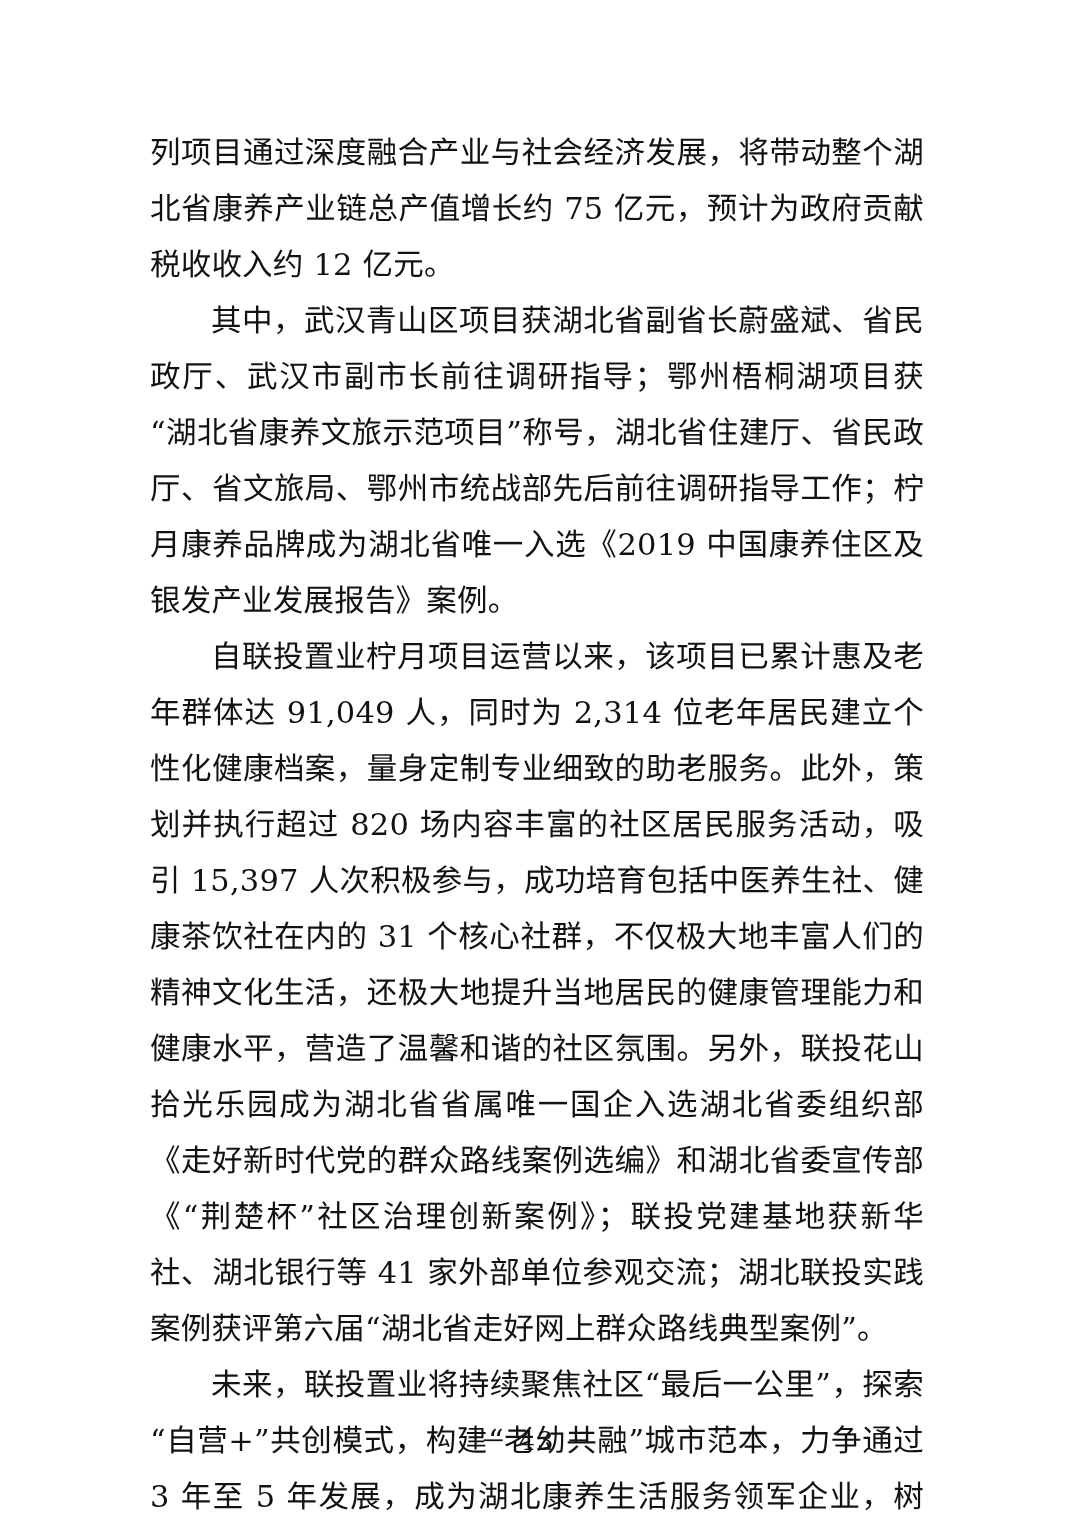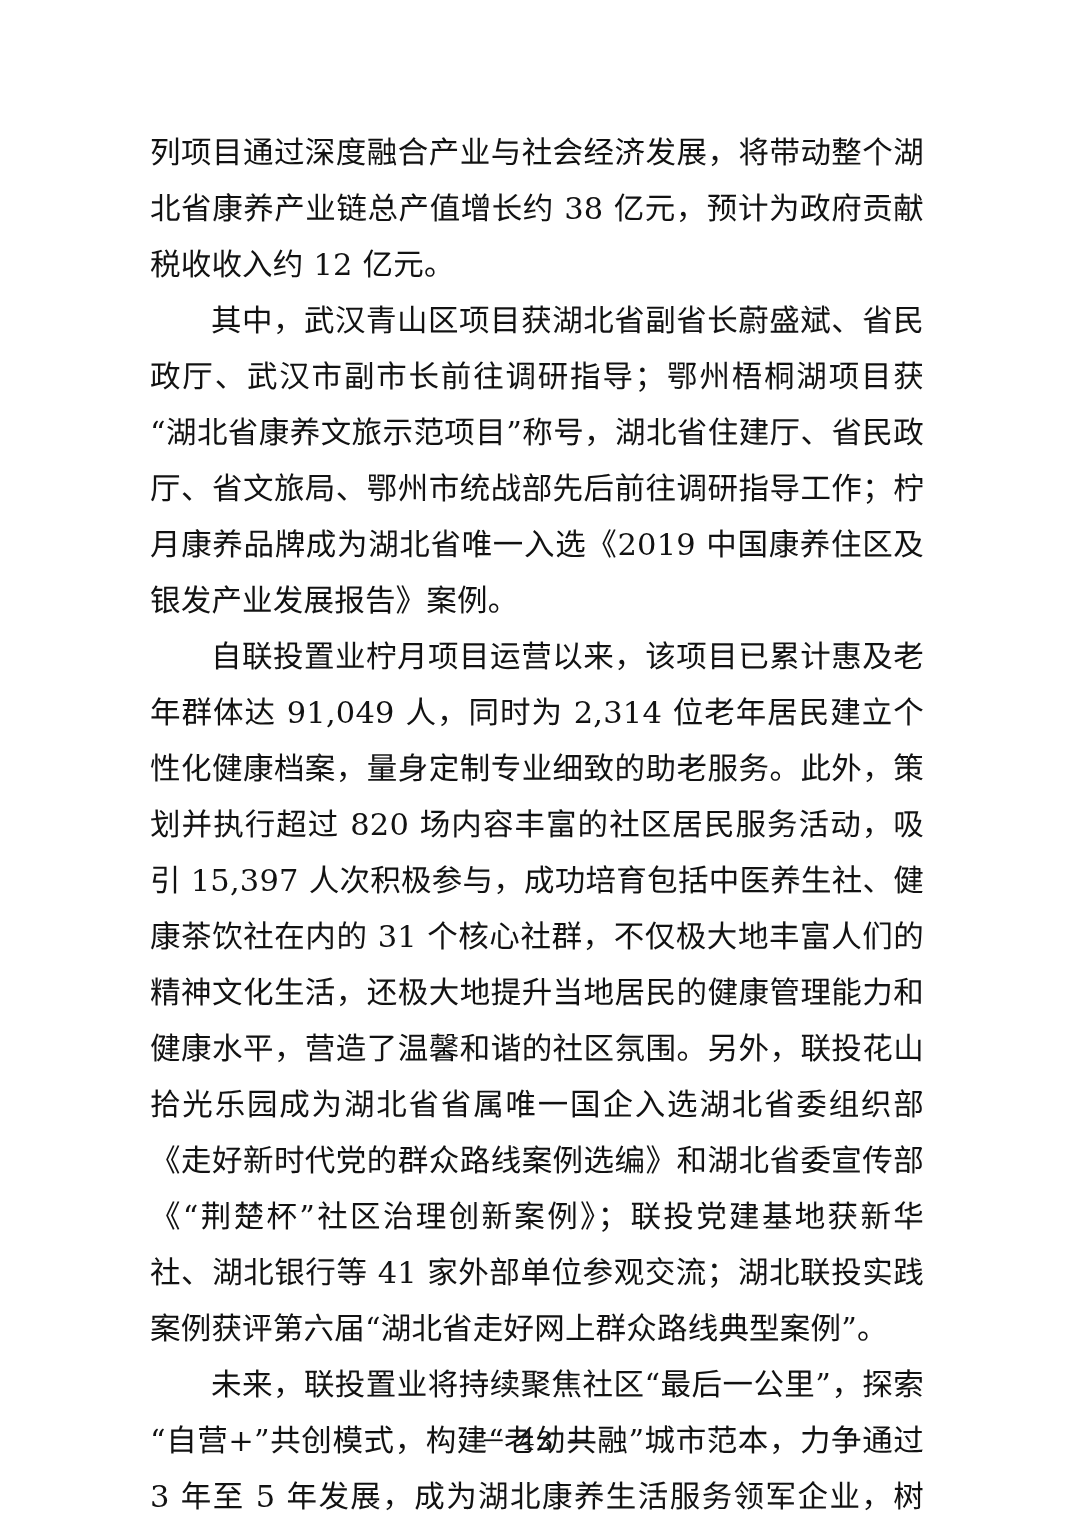--- a/index.html
+++ b/index.html
@@ -48,20 +48,20 @@
     font-family: "DejaVu Serif", "Liberation Serif", serif;
     color: #141414;
     letter-spacing: 2px;
   }
 </style>
 </head>
 <body>
 
 <div class="page">
   <div class="body-text">
-    <p class="para no-indent">列项目通过深度融合产业与社会经济发展，将带动整个湖北省康养产业链总产值增长约 38 亿元，预计为政府贡献税收收入约 12 亿元。</p>
+    <p class="para no-indent">列项目通过深度融合产业与社会经济发展，将带动整个湖北省康养产业链总产值增长约 75 亿元，预计为政府贡献税收收入约 12 亿元。</p>
     <p class="para">其中，武汉青山区项目获湖北省副省长蔚盛斌、省民政厅、武汉市副市长前往调研指导；鄂州梧桐湖项目获“湖北省康养文旅示范项目”称号，湖北省住建厅、省民政厅、省文旅局、鄂州市统战部先后前往调研指导工作；柠月康养品牌成为湖北省唯一入选《2019 中国康养住区及银发产业发展报告》案例。</p>
     <p class="para">自联投置业柠月项目运营以来，该项目已累计惠及老年群体达 91,049 人，同时为 2,314 位老年居民建立个性化健康档案，量身定制专业细致的助老服务。此外，策划并执行超过 820 场内容丰富的社区居民服务活动，吸引 15,397 人次积极参与，成功培育包括中医养生社、健康茶饮社在内的 31 个核心社群，不仅极大地丰富人们的精神文化生活，还极大地提升当地居民的健康管理能力和健康水平，营造了温馨和谐的社区氛围。另外，联投花山拾光乐园成为湖北省省属唯一国企入选湖北省委组织部《走好新时代党的群众路线案例选编》和湖北省委宣传部《“荆楚杯”社区治理创新案例》；联投党建基地获新华社、湖北银行等 41 家外部单位参观交流；湖北联投实践案例获评第六届“湖北省走好网上群众路线典型案例”。</p>
     <p class="para">未来，联投置业将持续聚焦社区“最后一公里”，探索“自营+”共创模式，构建“老幼共融”城市范本，力争通过 3 年至 5 年发展，成为湖北康养生活服务领军企业，树立中国康养标杆品牌新形象。</p>
   </div>
 </div>
 
 <div class="footer">－ 43 －</div>
 
 </body></html>

